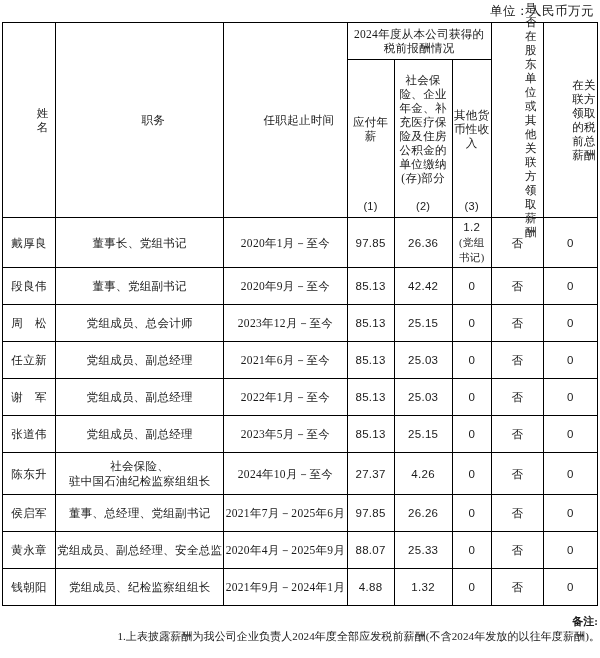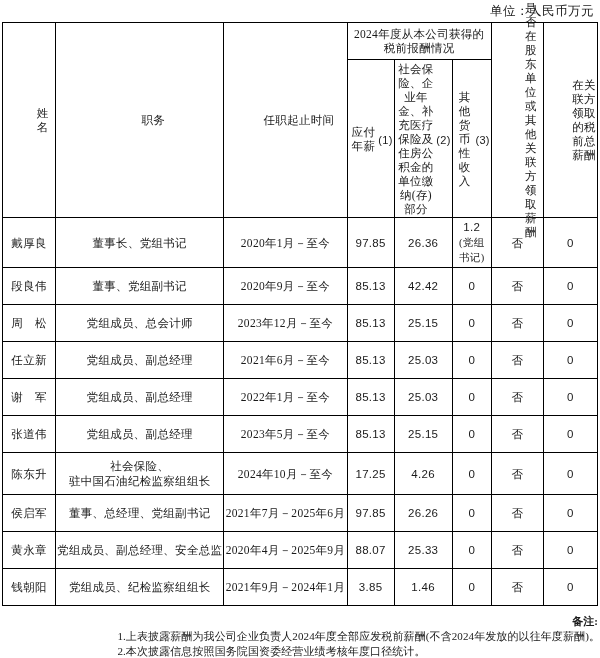--- a/index.html
+++ b/index.html
@@ -75,21 +75,21 @@
   .notes .nrow { display: flex; align-items: flex-end; flex-direction: column; }
   .notes .nlabel {
     font-weight: bold;
     white-space: nowrap;
     padding-right: 2px;
     font-size: 11px;
   }
   .notes .nbody { }
   .notes .nline { white-space: nowrap; letter-spacing: 0.1px; }
   .idx { display:block; margin-top:4px; font-family:"Liberation Sans", sans-serif; font-size: 11px;}
-  .stack { display:flex; justify-content:space-between; height:152px; align-items:center;}
+  .stack { display:flex; flex-direction:column; justify-content:space-between; height:152px; align-items:center;}
   .stack .top { flex:1; display:flex; align-items:center; justify-content:center; }
   .stack .bot { padding-bottom:2px; }
   .midvert { display:flex; align-items:center; justify-content:center; height:152px;padding-left:27px; }
 </style>
 </head>
 <body>
 
 <div id="page">
 
   <div class="unit-line">单位：人民币万元</div>
@@ -209,21 +209,21 @@
           <td>否</td>
           <td class="numcell">0</td>
         </tr>
         <tr class="data-row tall">
           <td>陈东升</td>
           <td>
             <span class="vtxt">社会保险、</span>
             <span class="vtxt">驻中国石油纪检监察组组长</span>
           </td>
           <td>2024年10月－至今</td>
-          <td class="numcell">17.25</td>
+          <td class="numcell">27.37</td>
           <td class="numcell">4.26</td>
           <td class="numcell">0</td>
           <td>否</td>
           <td class="numcell">0</td>
         </tr>
         <tr class="data-row">
           <td>侯启军</td>
           <td>董事、总经理、党组副书记</td>
           <td>2021年7月－2025年6月</td>
           <td class="numcell">97.85</td>
@@ -239,32 +239,31 @@
           <td class="numcell">88.07</td>
           <td class="numcell">25.33</td>
           <td class="numcell">0</td>
           <td>否</td>
           <td class="numcell">0</td>
         </tr>
         <tr class="data-row">
           <td>钱朝阳</td>
           <td>党组成员、纪检监察组组长</td>
           <td>2021年9月－2024年1月</td>
-          <td class="numcell">3.85</td>
-          <td class="numcell">1.46</td>
+          <td class="numcell">4.88</td>
+          <td class="numcell">1.32</td>
           <td class="numcell">0</td>
           <td>否</td>
           <td class="numcell">0</td>
         </tr>
       </tbody>
   </table>
 
   <div class="notes">
     <div class="nrow">
       <span class="nlabel">备注:</span>
       <span class="nbody">
         <span class="nline">1.上表披露薪酬为我公司企业负责人2024年度全部应发税前薪酬(不含2024年发放的以往年度薪酬)。</span><br>
-        <span class="nline">2.本次披露信息按照国务院国资委经营业绩考核年度口径统计。</span>
       </span>
     </div>
   </div>
 
 </div>
 
 </body></html>

